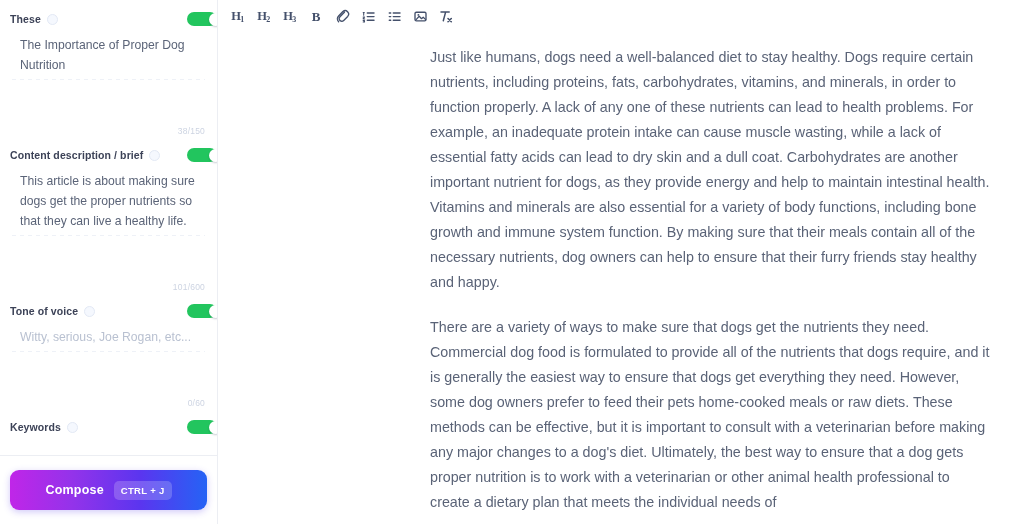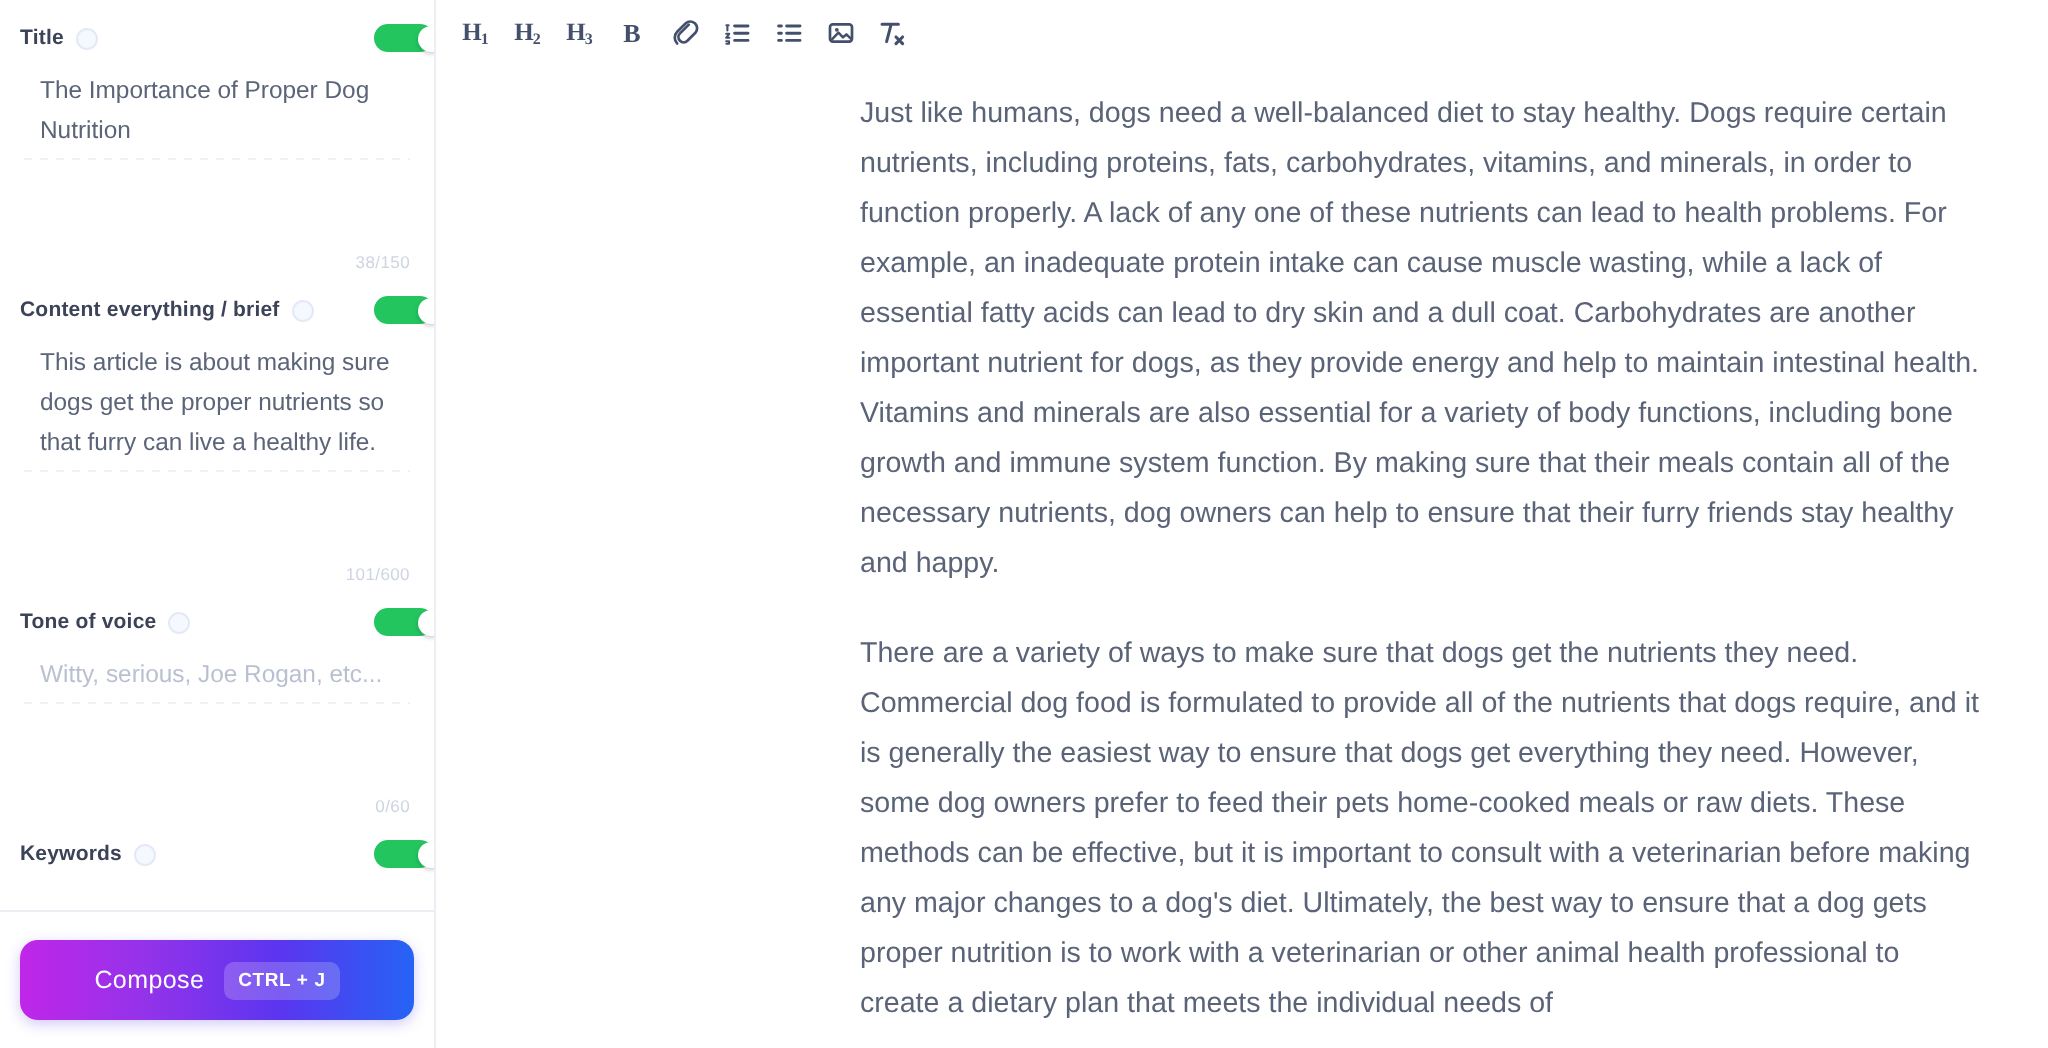--- a/index.html
+++ b/index.html
@@ -124,21 +124,21 @@
     height: 40px;
     border-radius: 9px;
     background: linear-gradient(90deg, #c026e8 0%, #9333ea 32%, #5b35ef 66%, #2563f5 100%);
     display: flex; align-items: center; justify-content: center;
     gap: 10px;
     box-shadow: 0 2px 7px rgba(90,60,230,.28);
   }
   .compose-label {
     color: #ffffff;
     font-size: 12.5px;
-    font-weight: 400;
+    font-weight: 700;
     letter-spacing: .2px;
   }
   .compose-kbd {
     background: rgba(255,255,255,.20);
     color: #ffffff;
     font-size: 9.5px;
     font-weight: 700;
     border-radius: 5px;
     padding: 4px 7px;
     letter-spacing: .3px;
@@ -199,42 +199,42 @@
 </head>
 <body>
 
 <div class="app">
 
   <aside class="sidebar">
     <div class="sidebar-scroll">
       <div id="fields-container">
           <div class="field">
             <div class="field-head">
-              <span class="field-label">Title</span>
+              <span class="field-label">These</span>
               <span class="info-icon"></span>
               <div class="toggle" style="background: rgb(34, 197, 94);">
                 <div class="knob"></div>
               </div>
             </div>
             <div class="field-box">
               <div class="field-value">The Importance of Proper Dog Nutrition</div>
             </div>
             <div class="field-underline"></div>
             <div class="counter">38/150</div>
           </div>
           <div class="field">
             <div class="field-head">
-              <span class="field-label">Content everything / brief</span>
+              <span class="field-label">Content description / brief</span>
               <span class="info-icon"></span>
               <div class="toggle" style="background: rgb(34, 197, 94);">
                 <div class="knob"></div>
               </div>
             </div>
             <div class="field-box">
-              <div class="field-value">This article is about making sure dogs get the proper nutrients so that furry can live a healthy life.</div>
+              <div class="field-value">This article is about making sure dogs get the proper nutrients so that they can live a healthy life.</div>
             </div>
             <div class="field-underline"></div>
             <div class="counter">101/600</div>
           </div>
           <div class="field">
             <div class="field-head">
               <span class="field-label">Tone of voice</span>
               <span class="info-icon"></span>
               <div class="toggle" style="background: rgb(34, 197, 94);">
                 <div class="knob"></div>

